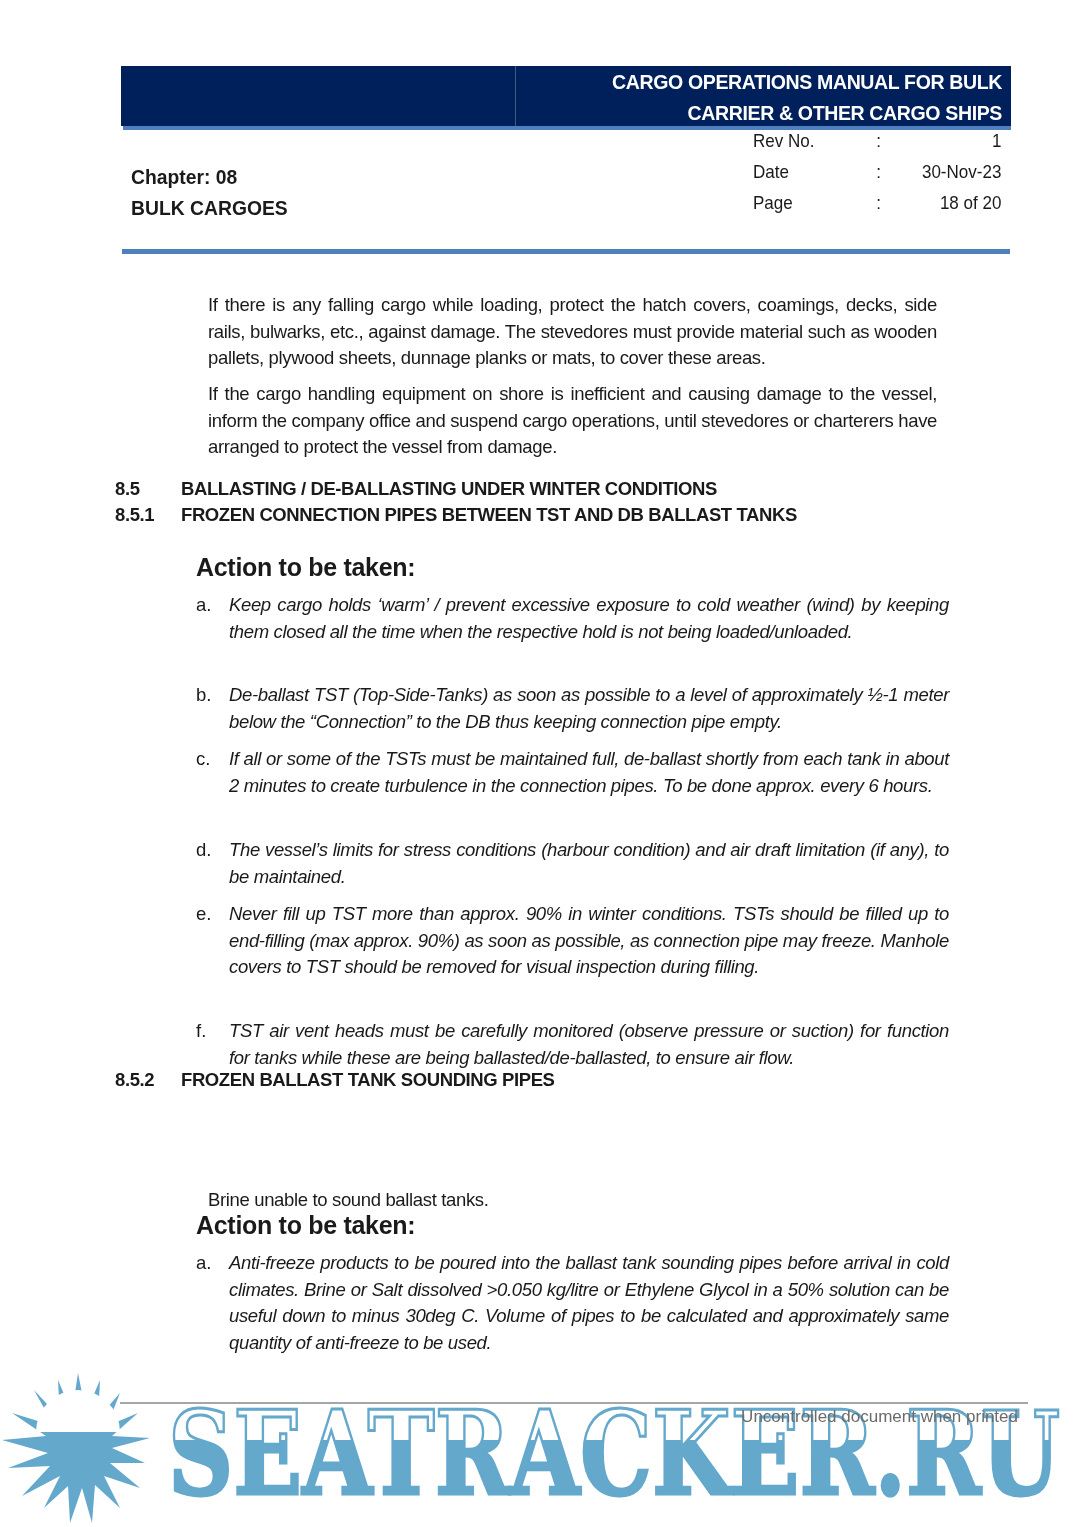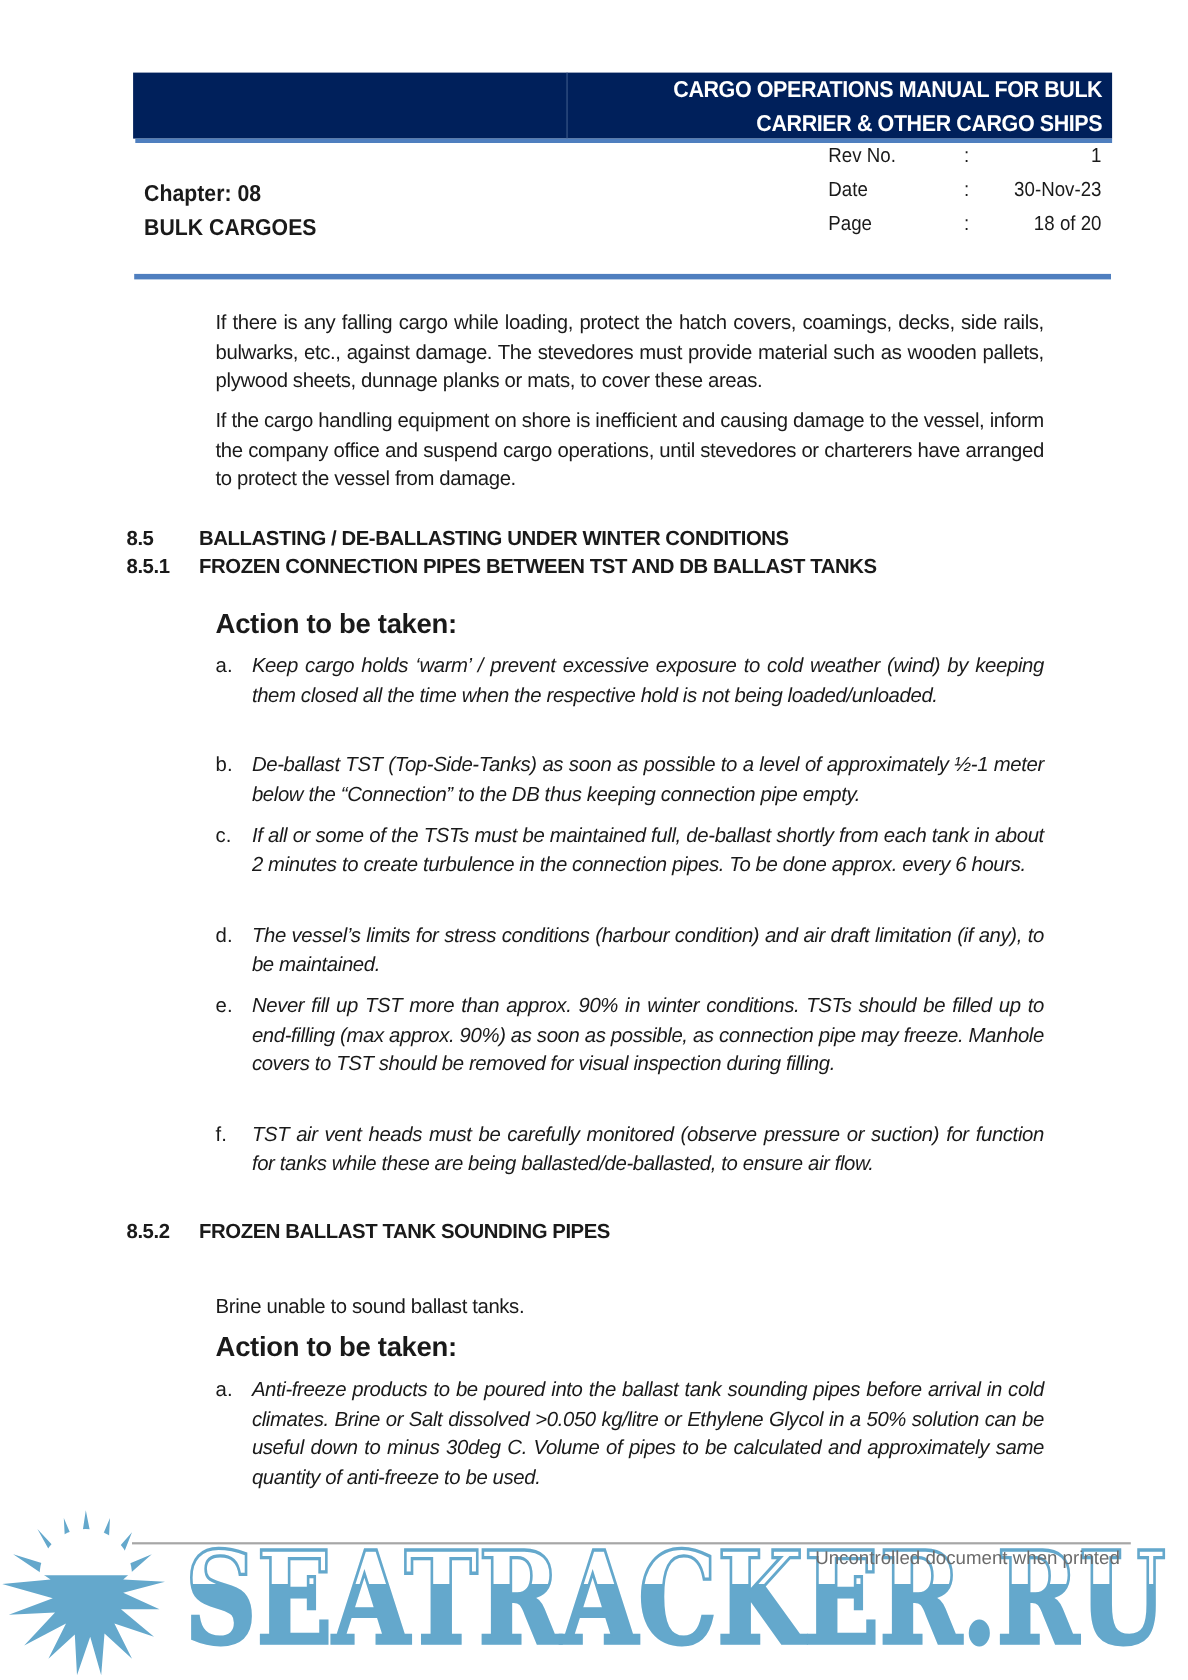--- a/index.html
+++ b/index.html
@@ -18,21 +18,21 @@
                transform: scaleX(0.92); transform-origin: left top; }
     .meta-row { left: 753px; width: 250px; height: 30px; font-size: 18.5px;
                 transform: scaleX(0.92); transform-origin: left top; }
     .meta-row .lbl { position: absolute; left: 0; top: 0; }
     .meta-row .sep { position: absolute; left: 134px; top: 0; }
     .meta-row .val { position: absolute; right: -20px; top: 0; text-align: right; }
     .hdr-rule { left: 122px; top: 249px; width: 888px; height: 5px; background: #4f7fbf; }
 
     
     .body { left: 196px; width: 753px; font-size: 18.5px; line-height: 26.5px; }
-    .para { margin: 0; text-align: justify; letter-spacing: -0.35px; }
+    .para { margin: 12px; text-align: justify; letter-spacing: -0.35px; }
     .heading { left: 115px; font-weight: bold; font-size: 18.5px; line-height: 26px; letter-spacing: -0.4px; }
     .heading .num { display: inline-block; width: 66px; }
     .subhead { left: 196px; font-weight: bold; font-size: 25px; line-height: 26px; letter-spacing: -0.3px; }
     .list-item { position: absolute; left: 196px; width: 753px; font-size: 18.5px; line-height: 26.5px; }
     .list-item .letter { position: absolute; left: 0; top: 0; }
     .list-item .txt { margin-left: 33px; text-align: justify; letter-spacing: -0.35px; font-style: italic; }
 
     
     .footer-line { left: 120px; top: 1402px; width: 908px; height: 2px; background: #a6a6a6; }
     .footer-note { right: 62px; top: 1407px; font-size: 17px; color: #6b6b6b; }
@@ -106,21 +106,21 @@
 </div>
 <div class="list-item" style="top:901px">
   <span class="letter">e.</span>
   <div class="txt">Never fill up TST more than approx. 90% in winter conditions. TSTs should be filled up to end-filling (max approx. 90%) as soon as possible, as connection pipe may freeze. Manhole covers to TST should be removed for visual inspection during filling.</div>
 </div>
 <div class="list-item" style="top:1018px">
   <span class="letter">f.</span>
   <div class="txt">TST air vent heads must be carefully monitored (observe pressure or suction) for function for tanks while these are being ballasted/de-ballasted, to ensure air flow.</div>
 </div>
 
-<div class="abs heading" style="top:1106px">
+<div class="abs heading" style="top:1067px">
   <span class="num">8.5.2</span><span>FROZEN BALLAST TANK SOUNDING PIPES</span>
 </div>
 
 <div class="abs body" style="top:1175px">
   <p class="para">Brine unable to sound ballast tanks.</p>
 </div>
 <div class="abs subhead" style="top:1212px">Action to be taken:</div>
 
 <div class="list-item" style="top:1250px">
   <span class="letter">a.</span>

